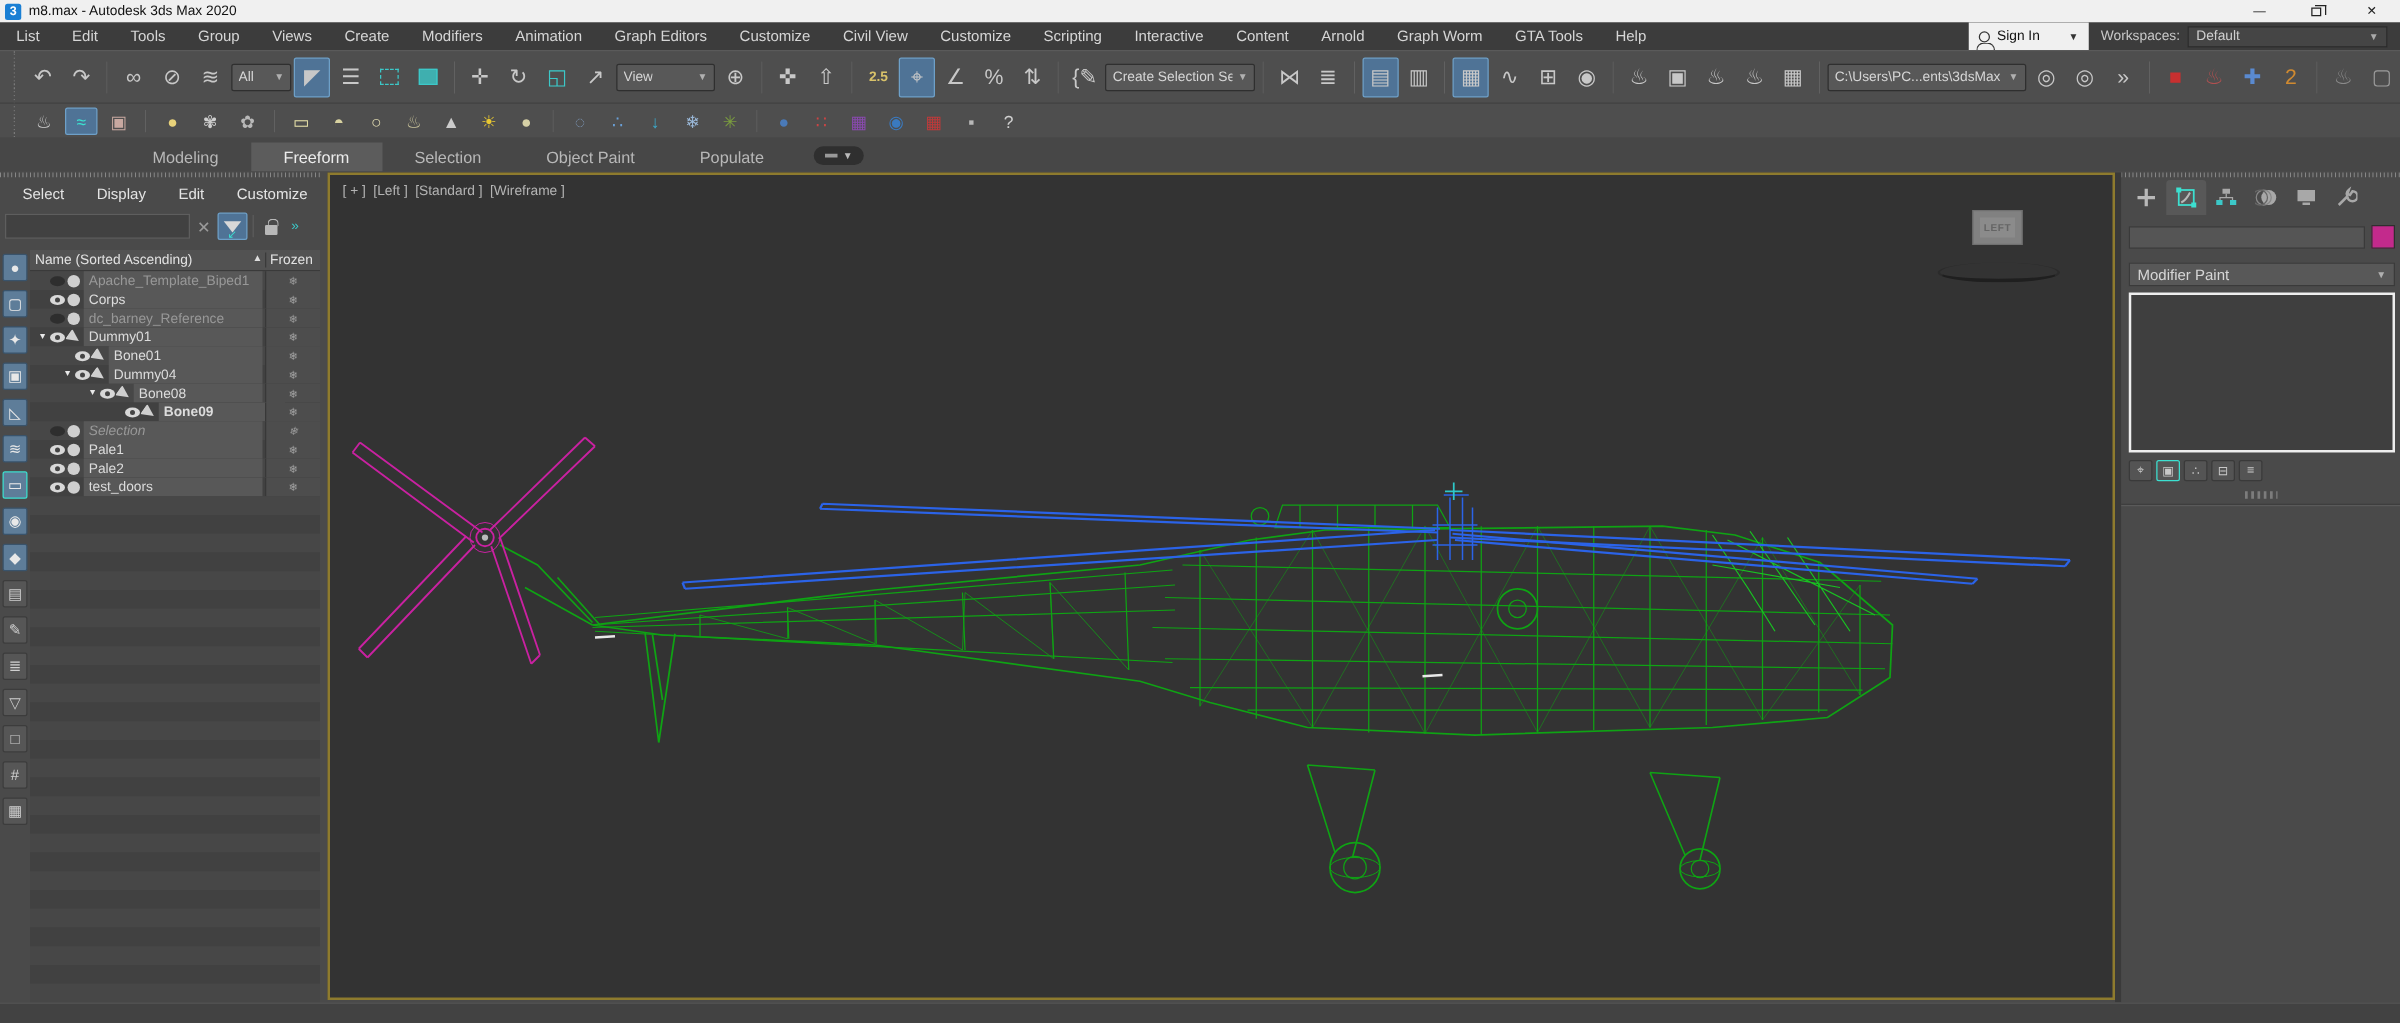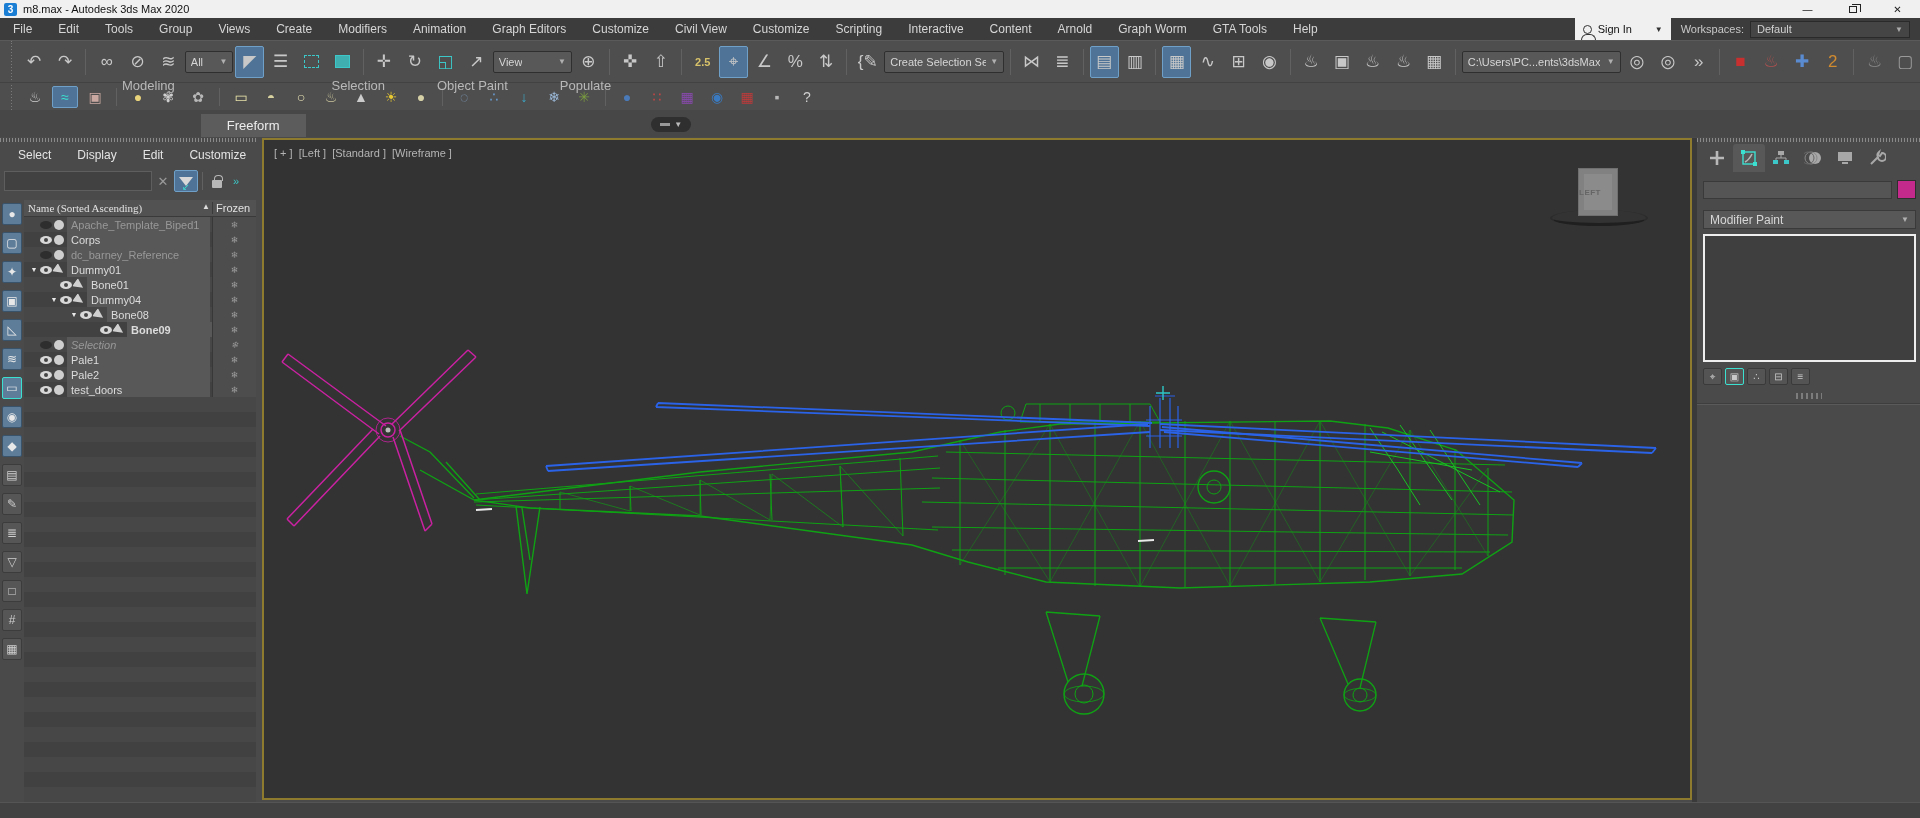--- a/index.html
+++ b/index.html
@@ -55,21 +55,21 @@
   .tbtn .dash-sq.fill { background:#3cc8c8cc; border-style:solid; }
   .tdd { height:22px; background:#585858; border:1px solid #2f2f2f; border-radius:2px;
          display:flex; align-items:center; font-size:11px; color:#d6d6d6; padding:0 5px; gap:4px; }
   .tdd .dd-arrow { margin-left:auto; font-size:8px; color:#b0b0b0; }
   .snaptxt { font-size:11px; font-weight:bold; color:#d8c26a; }
 
   
   #ribbon { position:absolute; left:0; top:110px; width:1920px; height:27px; background:#474747;
             display:flex; align-items:flex-end; padding-left:96px; }
   .rtab { padding:4px 26px; font-size:13px; color:#b8b8b8; }
-  .rtab.active { background:#5c5c5c; color:#ececec;margin-top:40px; }
+  .rtab.active { background:#5c5c5c; color:#ececec; }
   #ribbon-pill { margin-left:14px; margin-bottom:5px; width:40px; height:15px; background:#2f2f2f;
             border-radius:8px; display:flex; align-items:center; justify-content:center; gap:4px;
             color:#bbb; font-size:8px; }
   .dotline { position:absolute; height:4px; top:138px;
              background-image:repeating-linear-gradient(90deg,#8a8a8a 0 1px, transparent 1px 3px);
              background-size:3px 1px; background-repeat:repeat; }
 
   
   #explorer { position:absolute; left:0; top:142px; width:256px; height:660px; background:#4a4a4a; }
   #exp-menu { display:flex; gap:0; padding:6px 0 4px 18px; }
@@ -92,21 +92,21 @@
 
   #strip { position:absolute; left:0; top:200px; width:24px; height:602px; background:#4a4a4a; }
   .stripbtn { position:absolute; left:2px; width:20px; height:22px; background:#5e7d99; border:1px solid #39536b;
               border-radius:2px; color:#e8e8e8; font-size:12px; display:flex; align-items:center; justify-content:center; }
   .stripbtn.grey { background:#565656; border-color:#3c3c3c; color:#cfcfcf; }
   .stripbtn.sel { border:1px solid #3ce0d0; }
 
   #list { position:absolute; left:24px; top:200px; width:232px; height:602px; background:#454545; overflow:hidden; }
   #list-header { height:17px; background:#525252; border-bottom:1px solid #3a3a3a; display:flex; font-size:11px;
                  color:#e2e2e2; align-items:center; }
-  #hdr-name { width:188px; padding-left:4px; display:flex; align-items:flex-start;font-family:Liberation Serif, serif; }
+  #hdr-name { width:188px; padding-left:4px; display:flex; align-items:flex-start; }
   #hdr-sort { margin-left:auto; margin-right:2px; font-size:8px; color:#ddd; }
   #hdr-frozen { width:44px; border-left:1px solid #3a3a3a; padding-left:3px; }
   .exprow { height:15px; display:flex; align-items:center; font-size:11px; color:#dcdcdc; position:relative; }
   .exprow.odd { background:#474747; } .exprow.even { background:#414141; }
   .exprow .arrow { width:12px; font-size:7px; color:#e8e8e8; text-align:center; flex:none; }
   .eye { width:12px; height:8px; border-radius:50%; background:#d8d8d8; position:relative; flex:none; margin-right:2px; }
   .eye:after { content:""; position:absolute; left:4px; top:2px; width:4px; height:4px; border-radius:50%; background:#444; }
   .eye.off { background:#2e2e2e; } .eye.off:after { display:none; }
   .oicon { width:10px; height:10px; flex:none; margin-right:3px; }
   .oicon.circle { border-radius:50%; background:#cfcfcf; }
@@ -118,22 +118,22 @@
   .ital span { font-style:italic; }
   .frozencell { position:absolute; right:0; top:0; width:44px; height:15px; border-left:1px solid #383838;
                 background:#4d4d4d; display:flex; align-items:center; justify-content:center;
                 color:#9f9f9f; font-size:9px; }
 
   
   #viewport { position:absolute; left:262px; top:138px; width:1430px; height:662px; background:#333;
               border:2px solid #8e7b2e; }
   #vp-label { position:absolute; left:10px; top:7px; font-size:11px; color:#b4b4b4; display:flex; gap:6px; }
   #viewcube { position:absolute; right:40px; top:26px; width:100px; height:64px; opacity:.85; }
-  #vc-face { position:absolute; left:28px; top:2px; width:40px; height:48px; background:#9b9b9b;
-             border:1px solid #7b7b7b; display:flex; align-items:center; 
+  #vc-face { position:absolute; left:28px; top:2px; width:40px; height:28px; background:#9b9b9b;
+             border:1px solid #7b7b7b; display:flex; align-items:center; justify-content:center;
              box-shadow:inset 0 0 0 5px #8f8f8f; }
   #vc-face span { font-size:8px; color:#6e6e6e; font-weight:bold; letter-spacing:.5px; }
   #vc-ring { position:absolute; left:0; top:44px; width:98px; height:16px; border-radius:50%;
              border-bottom:3px solid #1c1c1c; border-left:2px solid #2a2a2a; border-right:2px solid #2a2a2a; }
 
   
   #cmdpanel { position:absolute; left:1697px; top:142px; width:223px; height:660px; background:#4a4a4a; }
   #cp-tabs { display:flex; align-items:flex-end; height:30px; padding-left:4px; }
   .cp-tab { width:32px; height:28px; display:flex; align-items:center; justify-content:center; border-radius:3px 3px 0 0; }
   .cp-tab.active { background:#585858; }
@@ -168,21 +168,21 @@
     <div class="winbtn">—</div>
     <div class="winbtn">
         <span class="restore-glyph"></span>
       </div>
     <div class="winbtn">✕</div>
   </div>
 </div>
 
 <div id="menubar">
   <span id="menu-items" style="display:flex;height:100%">
-      <span class="menu-item">File</span>
+      <span class="menu-item">List</span>
       <span class="menu-item">Edit</span>
       <span class="menu-item">Tools</span>
       <span class="menu-item">Group</span>
       <span class="menu-item">Views</span>
       <span class="menu-item">Create</span>
       <span class="menu-item">Modifiers</span>
       <span class="menu-item">Animation</span>
       <span class="menu-item">Graph Editors</span>
       <span class="menu-item">Customize</span>
       <span class="menu-item">Civil View</span>

